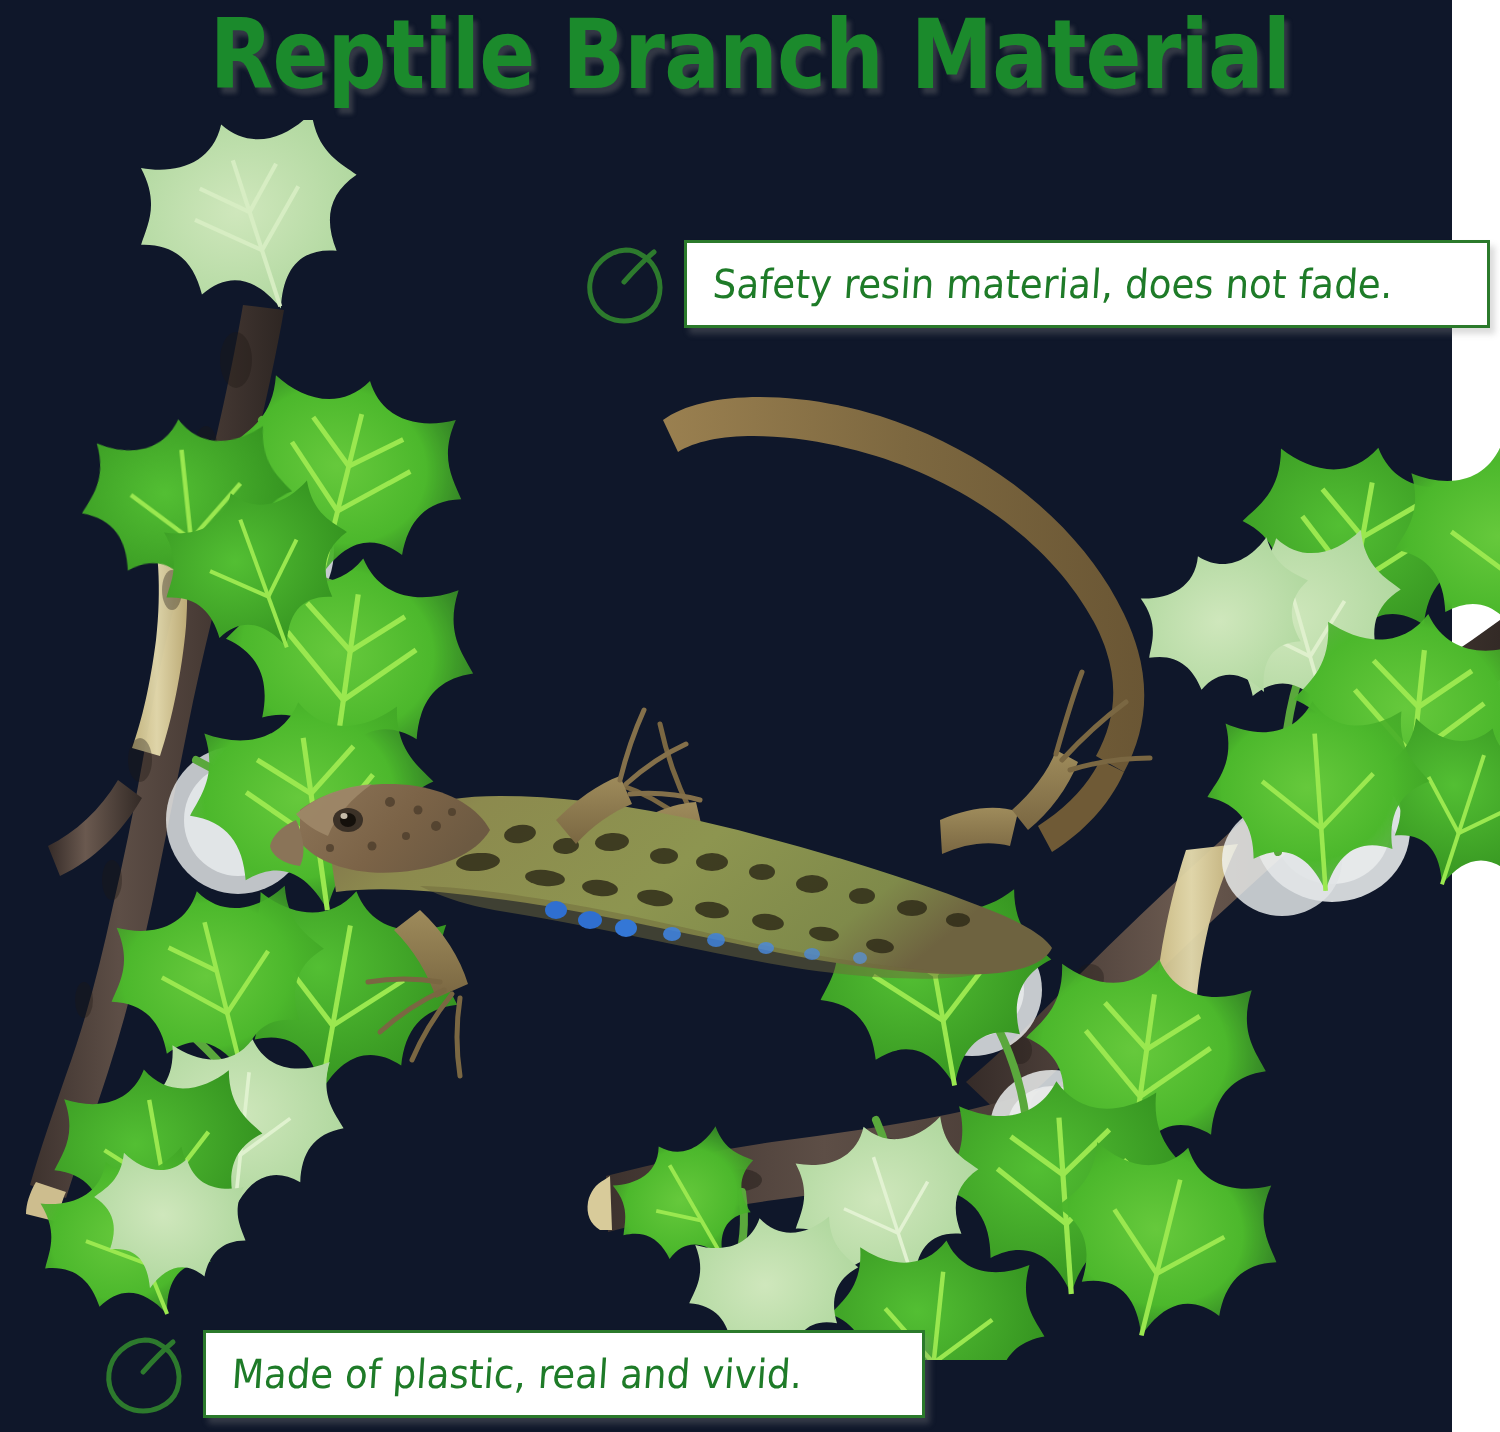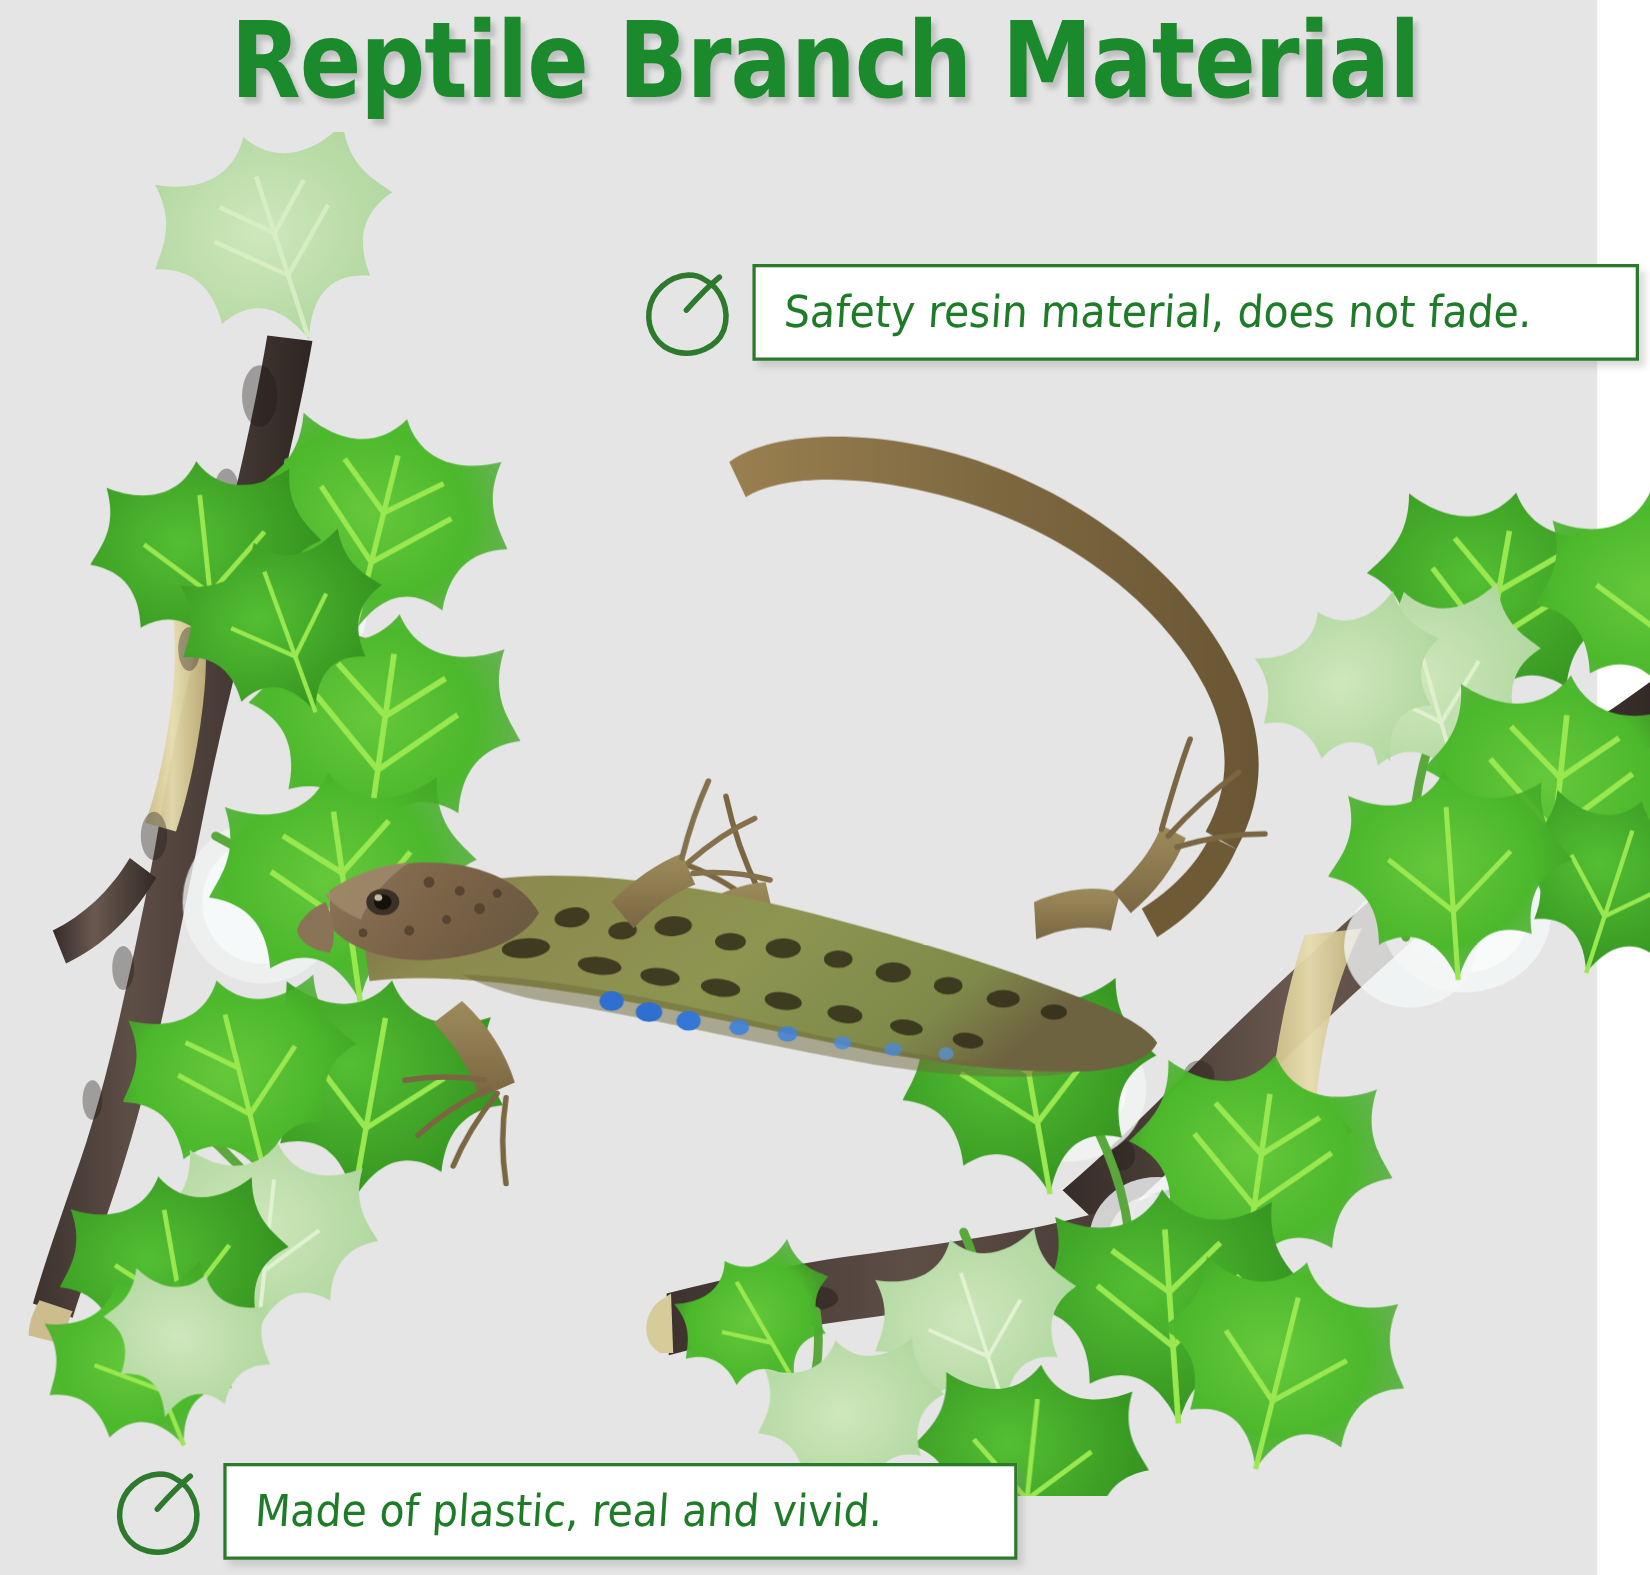--- a/index.html
+++ b/index.html
@@ -2,21 +2,21 @@
 <html><head>
 <meta charset="utf-8">
 <style>
   * { box-sizing: border-box; margin: 0; padding: 0; }
   html, body {
     width: 1500px; height: 1432px;
     background: #ffffff;
     font-family: "Liberation Sans", sans-serif;
     overflow: hidden;
   }
-  #stage { position: relative; width: 1452px; height: 1432px; background: #e5e5e5; }
+  #stage { position: relative; width: 1452px; height: 1432px; background: #0f172a; }
 
   
   .title {
     position: absolute;
     left: 0; top: 4px; width: 1500px;
     text-align: center;
     font-family: "DejaVu Sans", sans-serif;
     font-size: 96px;
     font-weight: 700;
     letter-spacing: -1px;

